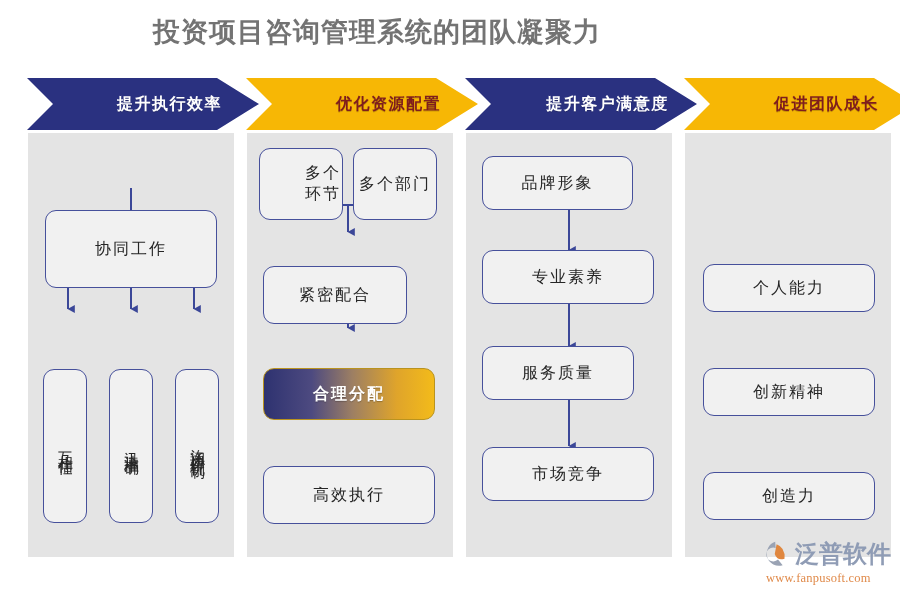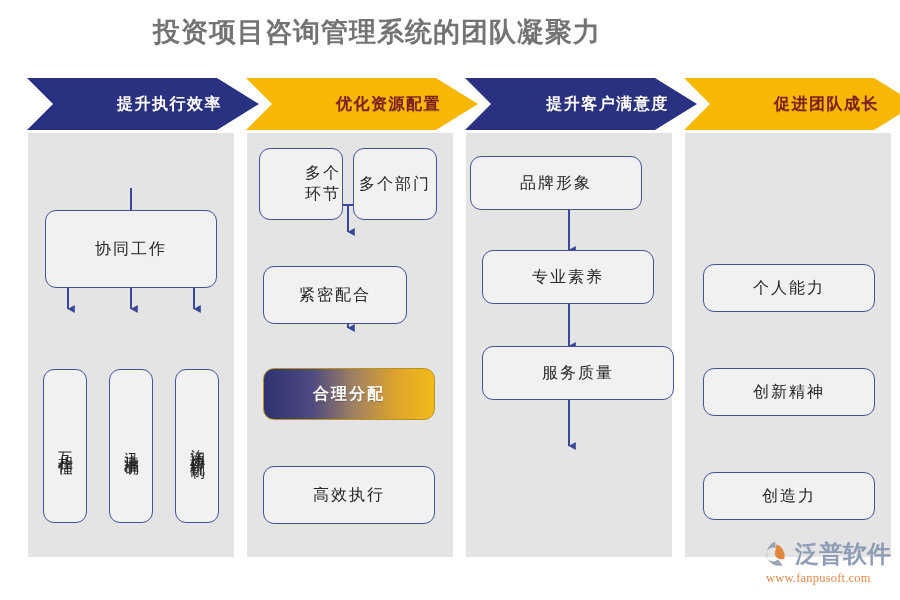--- a/index.html
+++ b/index.html
@@ -215,32 +215,35 @@
           <path d="M0.6,0.6 L4.5,7.8 L8.4,0.6 Z" fill="#3b4798"></path>
         </marker>
       </defs>
       <g stroke="#3b4798" stroke-width="2" fill="none">
         <path d="M103,132 L103,172" marker-end="url(#ah2)"></path>
         <path d="M103,225 L103,268" marker-end="url(#ah2)"></path>
         <path d="M103,322 L103,368" marker-end="url(#ah2)"></path>
       </g>
     </svg>
 
-    <div class="node" style="left:4px;top:78px;width:172px;height:54px;">
+    <div class="node" style="left:16px;top:78px;width:151px;height:54px;">
       <span>品牌形象</span>
     </div>
 
     <div class="node" style="left:16px;top:172px;width:172px;height:54px;">
       <span>专业素养</span>
     </div>
 
-    <div class="node" style="left:16px;top:268px;width:192px;height:54px;">
+    <div class="node" style="left:16px;top:268px;width:152px;height:54px;">
       <span>服务质量</span>
     </div>
 
+    <div class="node" style="left:16px;top:369px;width:172px;height:54px;">
+      <span>市场竞争</span>
+    </div>
 
     <div class="chev navy c2">
       <span>提升客户满意度</span>
     </div>
   </div>
 
   <div class="col col3">
     <div class="panel"></div>
 
 

